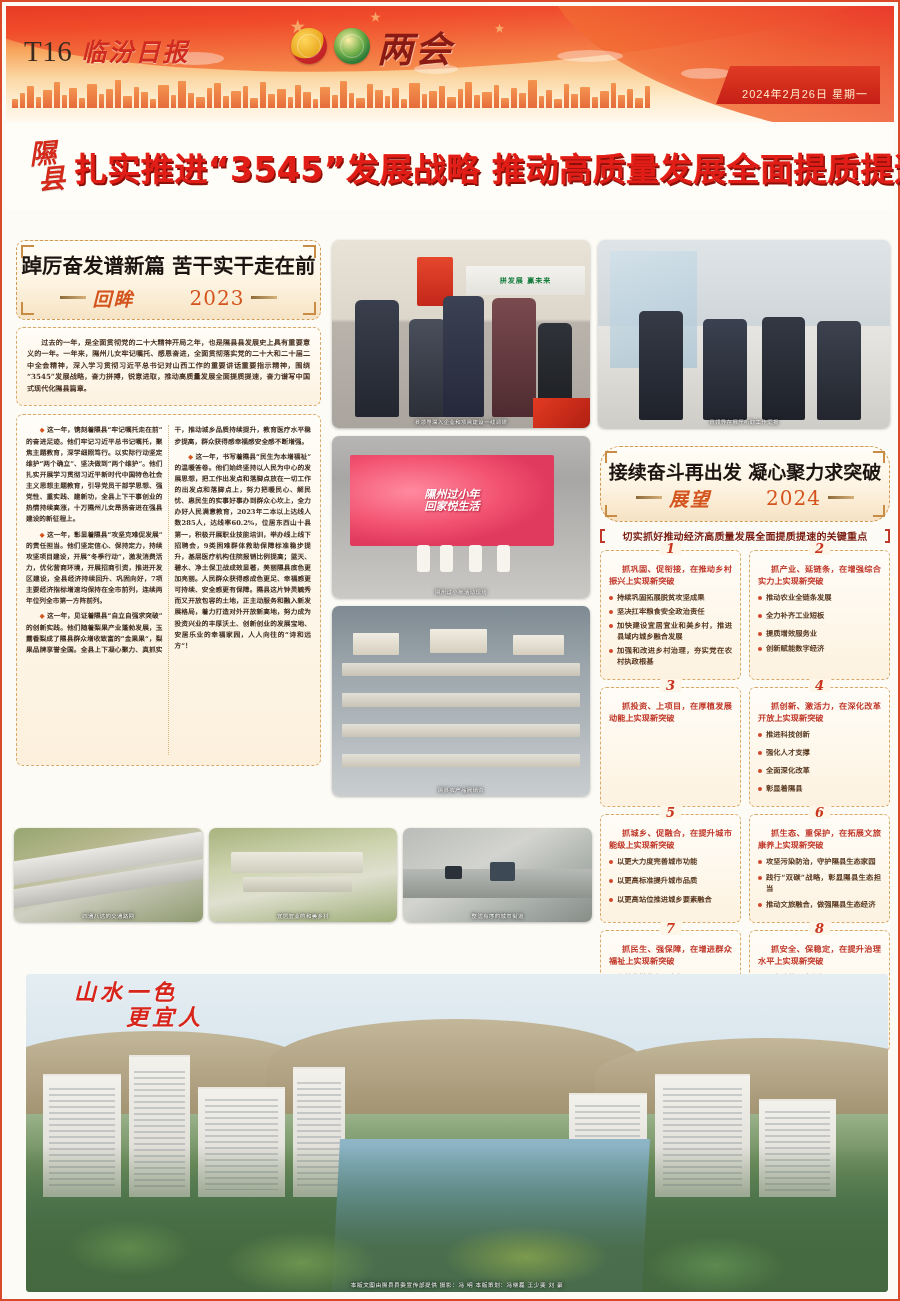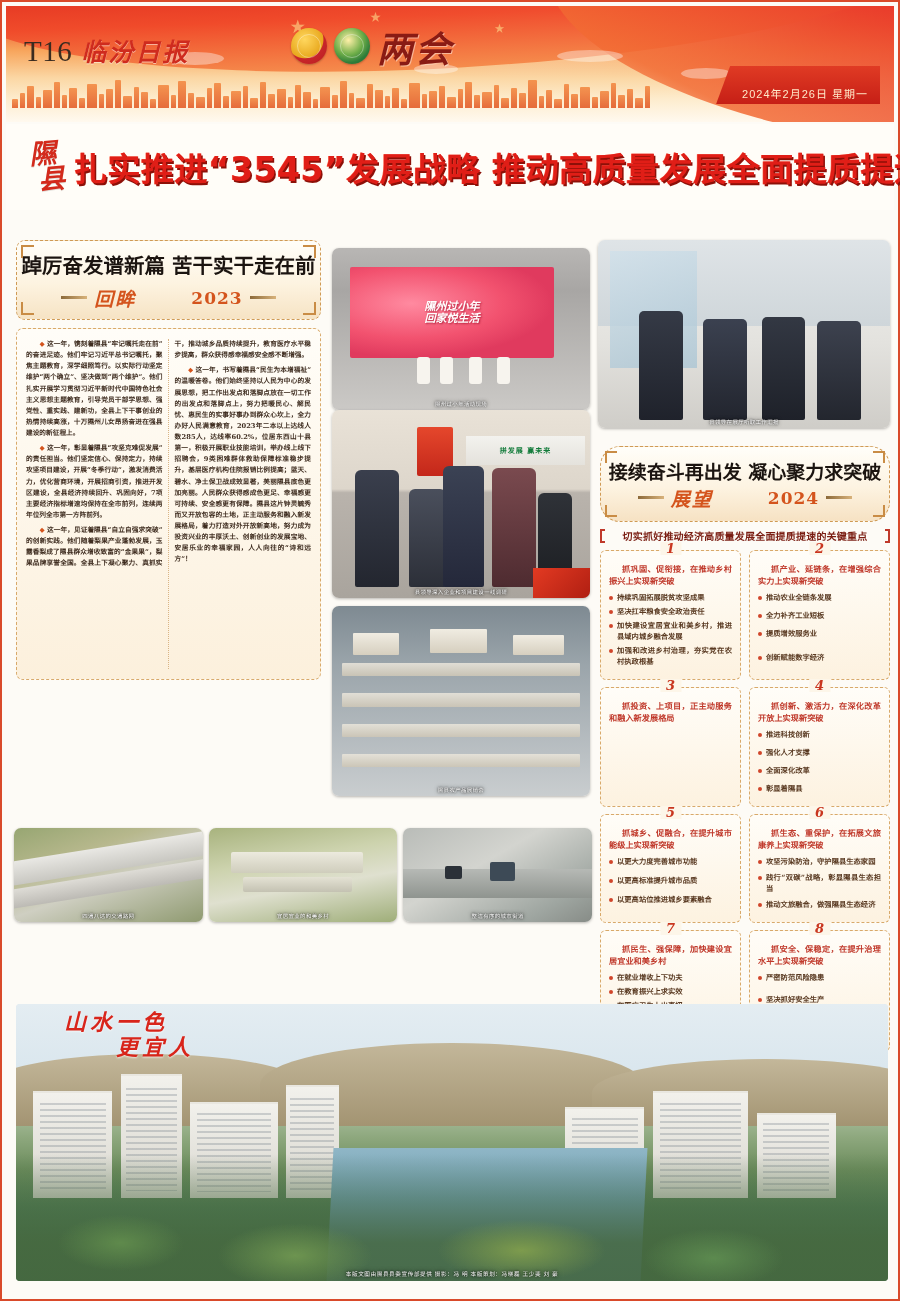--- a/index.html
+++ b/index.html
@@ -124,21 +124,21 @@
     font-family:"DejaVu Sans",sans-serif;font-weight:700;font-size:20.5px;color:#1b1410;
     letter-spacing:0;white-space:nowrap;
   }
   .tc-sub{display:flex;align-items:center;gap:7px;}
   .tc-sub .bar{width:26px;height:3px;background:linear-gradient(90deg,#8c6a3a,#d8b27a);}
   .tc-sub .cn{
     font-family:"DejaVu Serif",serif;font-style:italic;font-weight:700;font-size:19px;
     color:#d4541d;letter-spacing:2px;
   }
   .tc-sub .yr{
-    font-family:"DejaVu Serif",serif;font-weight:700;font-size:17px;color:#d4541d;letter-spacing:1px;margin-left:48px;
+    font-family:"DejaVu Serif",serif;font-weight:400;font-size:20px;color:#d4541d;letter-spacing:1px;margin-left:48px;
   }
 
   .lead{
     margin-top:7px;padding:9px 10px 11px;
     background:linear-gradient(180deg,#fffdf7,#fdf2e1);
     border:1px dashed #d8a96a;border-radius:7px;
     font-size:7.1px;line-height:1.62;color:#4b3425;text-align:justify;
     text-indent:2em;
     font-family:"DejaVu Serif",serif;font-weight:700;
   }
@@ -280,25 +280,24 @@
 
   
   .strip{position:absolute;left:12px;top:826px;width:578px;display:flex;gap:6px;}
   .strip .photo{flex:1;height:94px;}
   .ph-road{background:linear-gradient(160deg,#97a672 0%,#b7b88d 30%,#cfcfc2 55%,#8f9a70 100%);}
   .ph-village{background:linear-gradient(170deg,#a8b37e 0%,#cdd3ae 35%,#dfe0cf 60%,#9fae79 100%);}
   .ph-street{background:linear-gradient(150deg,#b9bcb8 0%,#d3d4cf 40%,#9fa6a1 80%,#878c87 100%);}
 
   
   .hero{
-    position:absolute;left:14px;right:10px;top:972px;height:277px;
+    position:absolute;left:24px;right:10px;top:972px;height:318px;
     border-radius:4px;overflow:hidden;
     background:
       linear-gradient(180deg,#dfe9ee 0%,#cfdfe7 22%,#b8cbb0 34%,#8ea87e 48%,#6b8c5c 60%,#4e7a55 74%,#3f6b4d 100%);
-    margin-top: 30px;
   }
   .hero .sky{position:absolute;left:0;right:0;top:0;height:34%;
     background:linear-gradient(180deg,#e4edf2,#d6e4ec);}
   .hero .hill{
     position:absolute;border-radius:50% 50% 0 0;
     background:linear-gradient(180deg,#c3b79a,#a39472);
   }
   .hero .bldg{
     position:absolute;bottom:30%;
     background:linear-gradient(180deg,#f2f1ec,#d8d6ce);
@@ -459,55 +458,56 @@
       <span class="corner br"></span>
       <div class="tc-main">踔厉奋发谱新篇  苦干实干走在前</div>
       <div class="tc-sub">
         <span class="bar"></span>
         <span class="cn">回眸</span>
         <span class="yr">2023</span>
         <span class="bar"></span>
       </div>
     </div>
 
+    <div class="lead">过去的一年，是全面贯彻党的二十大精神开局之年，也是隰县县发展史上具有重要意义的一年。一年来，隰州儿女牢记嘱托、感恩奋进，全面贯彻落实党的二十大和二十届二中全会精神，深入学习贯彻习近平总书记对山西工作的重要讲话重要指示精神，围绕“3545”发展战略，奋力拼搏，锐意进取，推动高质量发展全面提质提速，奋力谱写中国式现代化隰县篇章。</div>
 
     <div class="body2col">
       <p>这一年，镌刻着隰县“牢记嘱托走在前”的奋进足迹。他们牢记习近平总书记嘱托，聚焦主题教育，深学细照笃行。以实际行动坚定维护“两个确立”、坚决做到“两个维护”。他们扎实开展学习贯彻习近平新时代中国特色社会主义思想主题教育，引导党员干部学思想、强党性、重实践、建新功，全县上下干事创业的热情持续高涨，十万隰州儿女昂扬奋进在强县建设的新征程上。</p>
       <p>这一年，彰显着隰县“攻坚克难促发展”的责任担当。他们坚定信心、保持定力，持续攻坚项目建设，开展“冬季行动”，激发消费活力，优化营商环境，开展招商引资，推进开发区建设，全县经济持续回升、巩固向好，7项主要经济指标增速均保持在全市前列，连续两年位列全市第一方阵前列。</p>
       <p>这一年，见证着隰县“自立自强求突破”的创新实践。他们随着梨果产业蓬勃发展，玉露香梨成了隰县群众增收致富的“金果果”，梨果品牌享誉全国。全县上下凝心聚力、真抓实干，推动城乡品质持续提升，教育医疗水平稳步提高，群众获得感幸福感安全感不断增强。</p>
       <p>这一年，书写着隰县“民生为本增福祉”的温暖答卷。他们始终坚持以人民为中心的发展思想，把工作出发点和落脚点放在一切工作的出发点和落脚点上，努力把暖民心、解民忧、惠民生的实事好事办到群众心坎上，全力办好人民满意教育，2023年二本以上达线人数285人，达线率60.2%，位居东西山十县第一，积极开展职业技能培训，举办线上线下招聘会，9类困难群体救助保障标准稳步提升，基层医疗机构住院报销比例提高；蓝天、碧水、净土保卫战成效显著，美丽隰县底色更加亮丽。人民群众获得感成色更足、幸福感更可持续、安全感更有保障。隰县这片钟灵毓秀而又开放包容的土地，正主动服务和融入新发展格局，着力打造对外开放新高地，努力成为投资兴业的丰厚沃土、创新创业的发展宝地、安居乐业的幸福家园，人人向往的“诗和远方”！</p>
     </div>
   </div>
 
   <div class="mid-col">
-
-    <div class="photo ph-stage" style="height:162px;margin-top:8px;">
-      <div class="screen">
-        <b>
-          <span>隰州过小年</span><br>
-          <span>回家悦生活</span>
-        </b>
-      </div>
-      <div class="perf" style="left:33%;"></div>
-      <div class="perf" style="left:42%;"></div>
-      <div class="perf" style="left:53%;"></div>
-      <div class="perf" style="left:64%;"></div>
-      <div class="cap">隰州过小年活动现场</div>
-    </div>
 
     <div class="photo ph-visit" style="height:188px;">
       <div class="banner">拼发展 赢未来</div>
       <div class="redbox"></div>
       <div class="person" style="left:9%;width:17%;height:62%;background:linear-gradient(180deg,#3a3f4d,#23262f);"></div>
       <div class="person" style="left:30%;width:14%;height:52%;background:linear-gradient(180deg,#4a4f5c,#2c2f38);"></div>
       <div class="person" style="left:43%;width:16%;height:64%;background:linear-gradient(180deg,#3b4254,#24283a);"></div>
       <div class="person" style="left:62%;width:17%;height:63%;background:linear-gradient(180deg,#7a4a4f,#4e2b30);"></div>
       <div class="person" style="left:80%;width:13%;height:50%;background:linear-gradient(180deg,#2f3238,#1c1e22);"></div>
       <div class="redcarpet"></div>
       <div class="cap">县领导深入企业和项目建设一线调研</div>
+    </div>
+
+    <div class="photo ph-stage" style="height:162px;margin-top:8px;">
+      <div class="screen">
+        <b>
+          <span>隰州过小年</span><br>
+          <span>回家悦生活</span>
+        </b>
+      </div>
+      <div class="perf" style="left:33%;"></div>
+      <div class="perf" style="left:42%;"></div>
+      <div class="perf" style="left:53%;"></div>
+      <div class="perf" style="left:64%;"></div>
+      <div class="cap">隰州过小年活动现场</div>
     </div>
 
     <div class="photo ph-expo" style="height:190px;margin-top:8px;">
       <div class="row" style="top:30%;"></div>
       <div class="row" style="top:46%;"></div>
       <div class="row" style="top:62%;"></div>
       <div class="row" style="top:78%;"></div>
       <div class="booth" style="left:8%;top:14%;width:18%;height:12%;"></div>
       <div class="booth" style="left:38%;top:12%;width:22%;height:13%;"></div>
       <div class="booth" style="left:70%;top:15%;width:20%;height:11%;"></div>
@@ -558,28 +558,28 @@
           <li>加强和改进乡村治理，夯实党在农村执政根基</li>
         </ul>
       </div>
 
       <div class="kbox">
         <span class="num">2</span>
         <h4>抓产业、延链条，在增强综合实力上实现新突破</h4>
         <ul>
           <li style="margin-bottom:7px">推动农业全链条发展</li>
           <li style="margin-bottom:7px">全力补齐工业短板</li>
-          <li style="margin-bottom:13px">提质增效服务业</li>
+          <li style="margin-bottom:4px">提质增效服务业</li>
           <li>创新赋能数字经济</li>
         </ul>
       </div>
 
       <div class="kbox">
         <span class="num">3</span>
-        <h4>抓投资、上项目，正主动服务和融入新发展格局</h4>
+        <h4>抓投资、上项目，在厚植发展动能上实现新突破</h4>
       </div>
 
       <div class="kbox">
         <span class="num">4</span>
         <h4>抓创新、激活力，在深化改革开放上实现新突破</h4>
         <ul>
           <li style="margin-bottom:7px">推进科技创新</li>
           <li style="margin-bottom:7px">强化人才支撑</li>
           <li style="margin-bottom:7px">全面深化改革</li>
           <li>彰显着隰县</li>
@@ -601,21 +601,21 @@
         <h4>抓生态、重保护，在拓展文旅康养上实现新突破</h4>
         <ul>
           <li style="margin-bottom:5px">攻坚污染防治，守护隰县生态家园</li>
           <li style="margin-bottom:5px">践行“双碳”战略，彰显隰县生态担当</li>
           <li>推动文旅融合，做强隰县生态经济</li>
         </ul>
       </div>
 
       <div class="kbox">
         <span class="num">7</span>
-        <h4>抓民生、强保障，加快建设宜居宜业和美乡村</h4>
+        <h4>抓民生、强保障，在增进群众福祉上实现新突破</h4>
         <ul>
           <li>在就业增收上下功夫</li>
           <li>在教育振兴上求实效</li>
           <li>在医疗卫生上出真招</li>
           <li>在社会保障上兜牢底</li>
           <li>在文化事业上促繁荣</li>
         </ul>
       </div>
 
       <div class="kbox">

